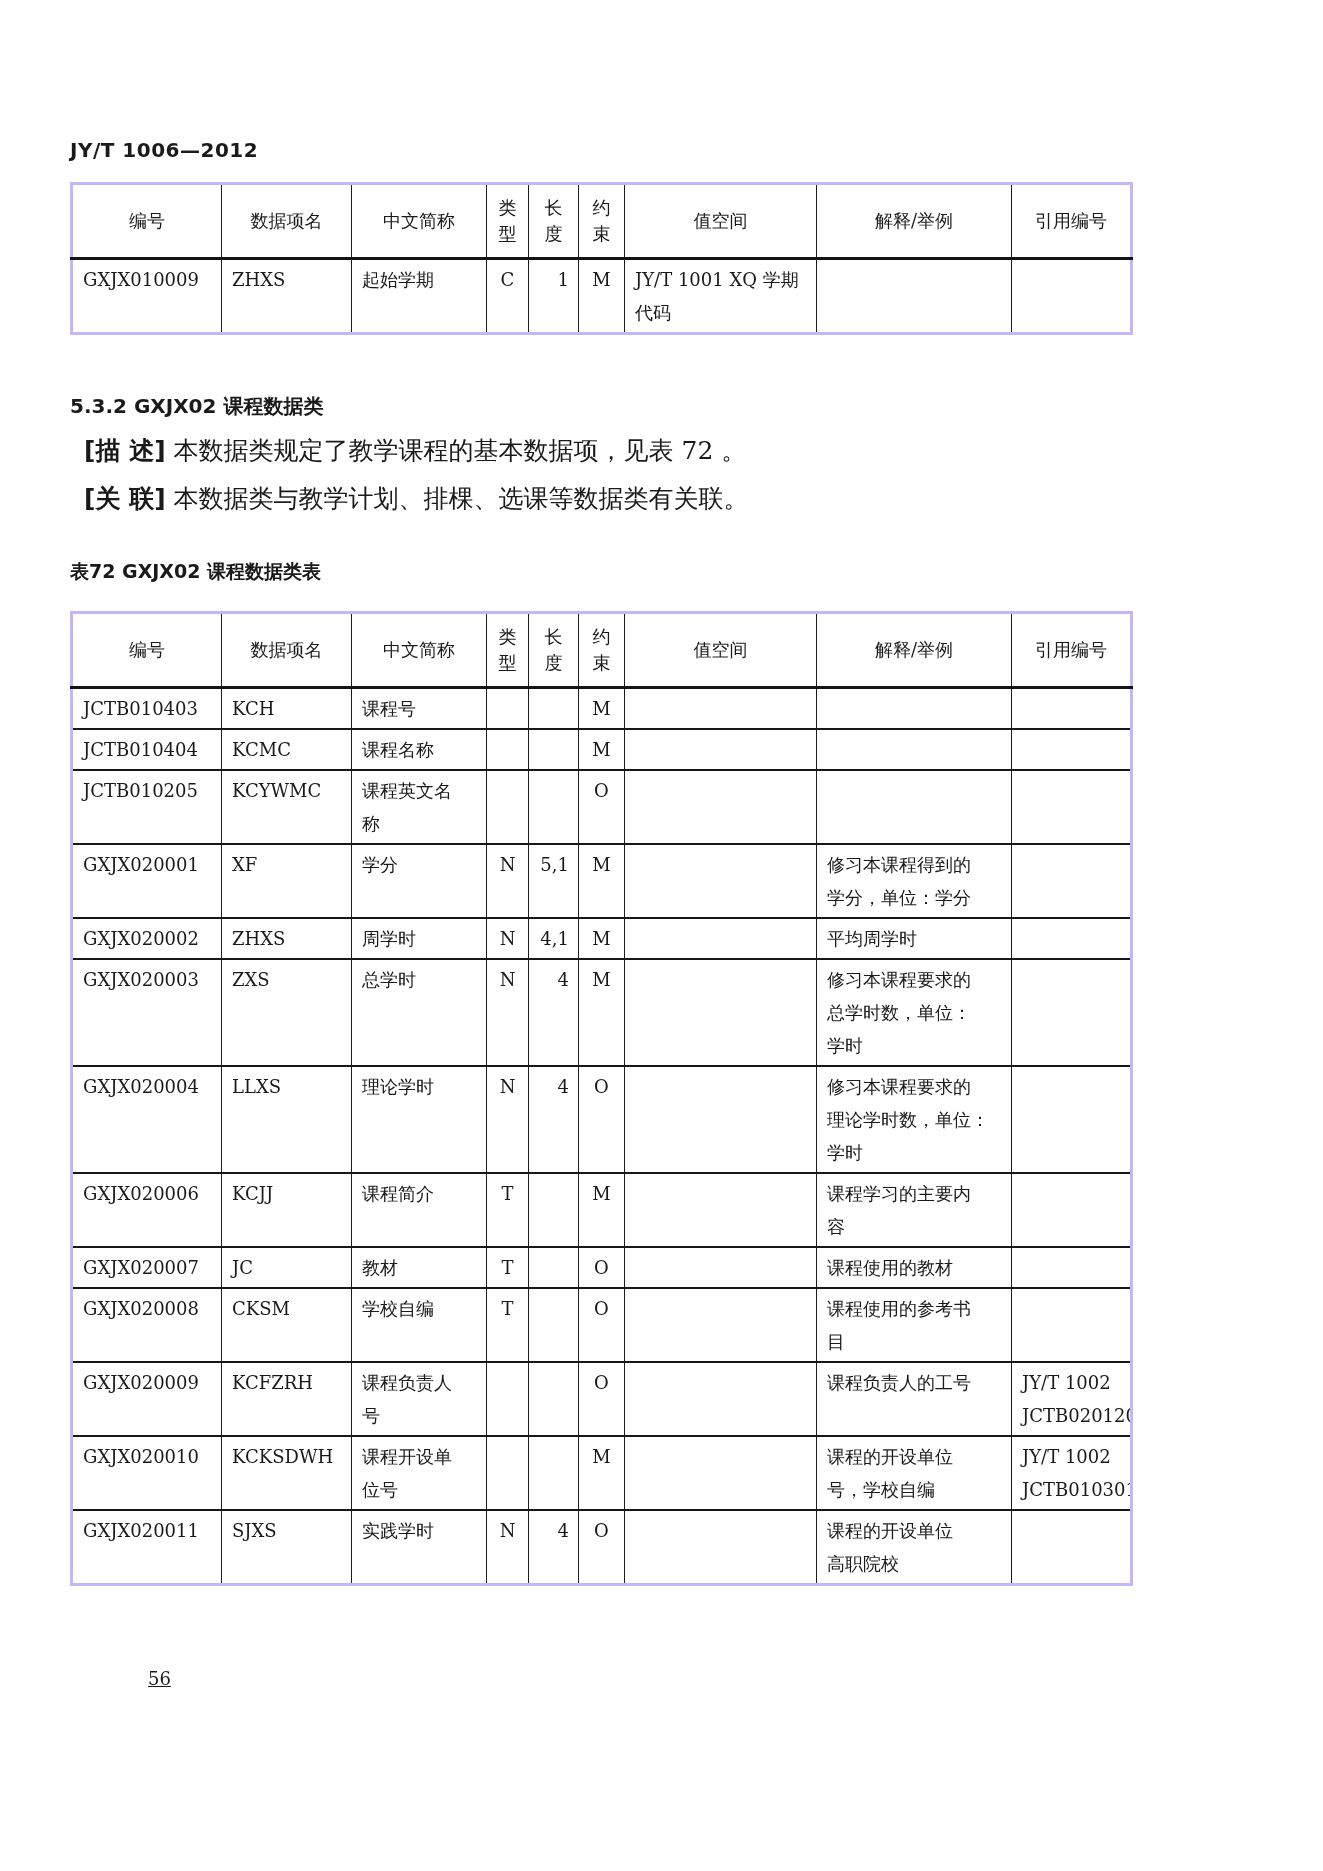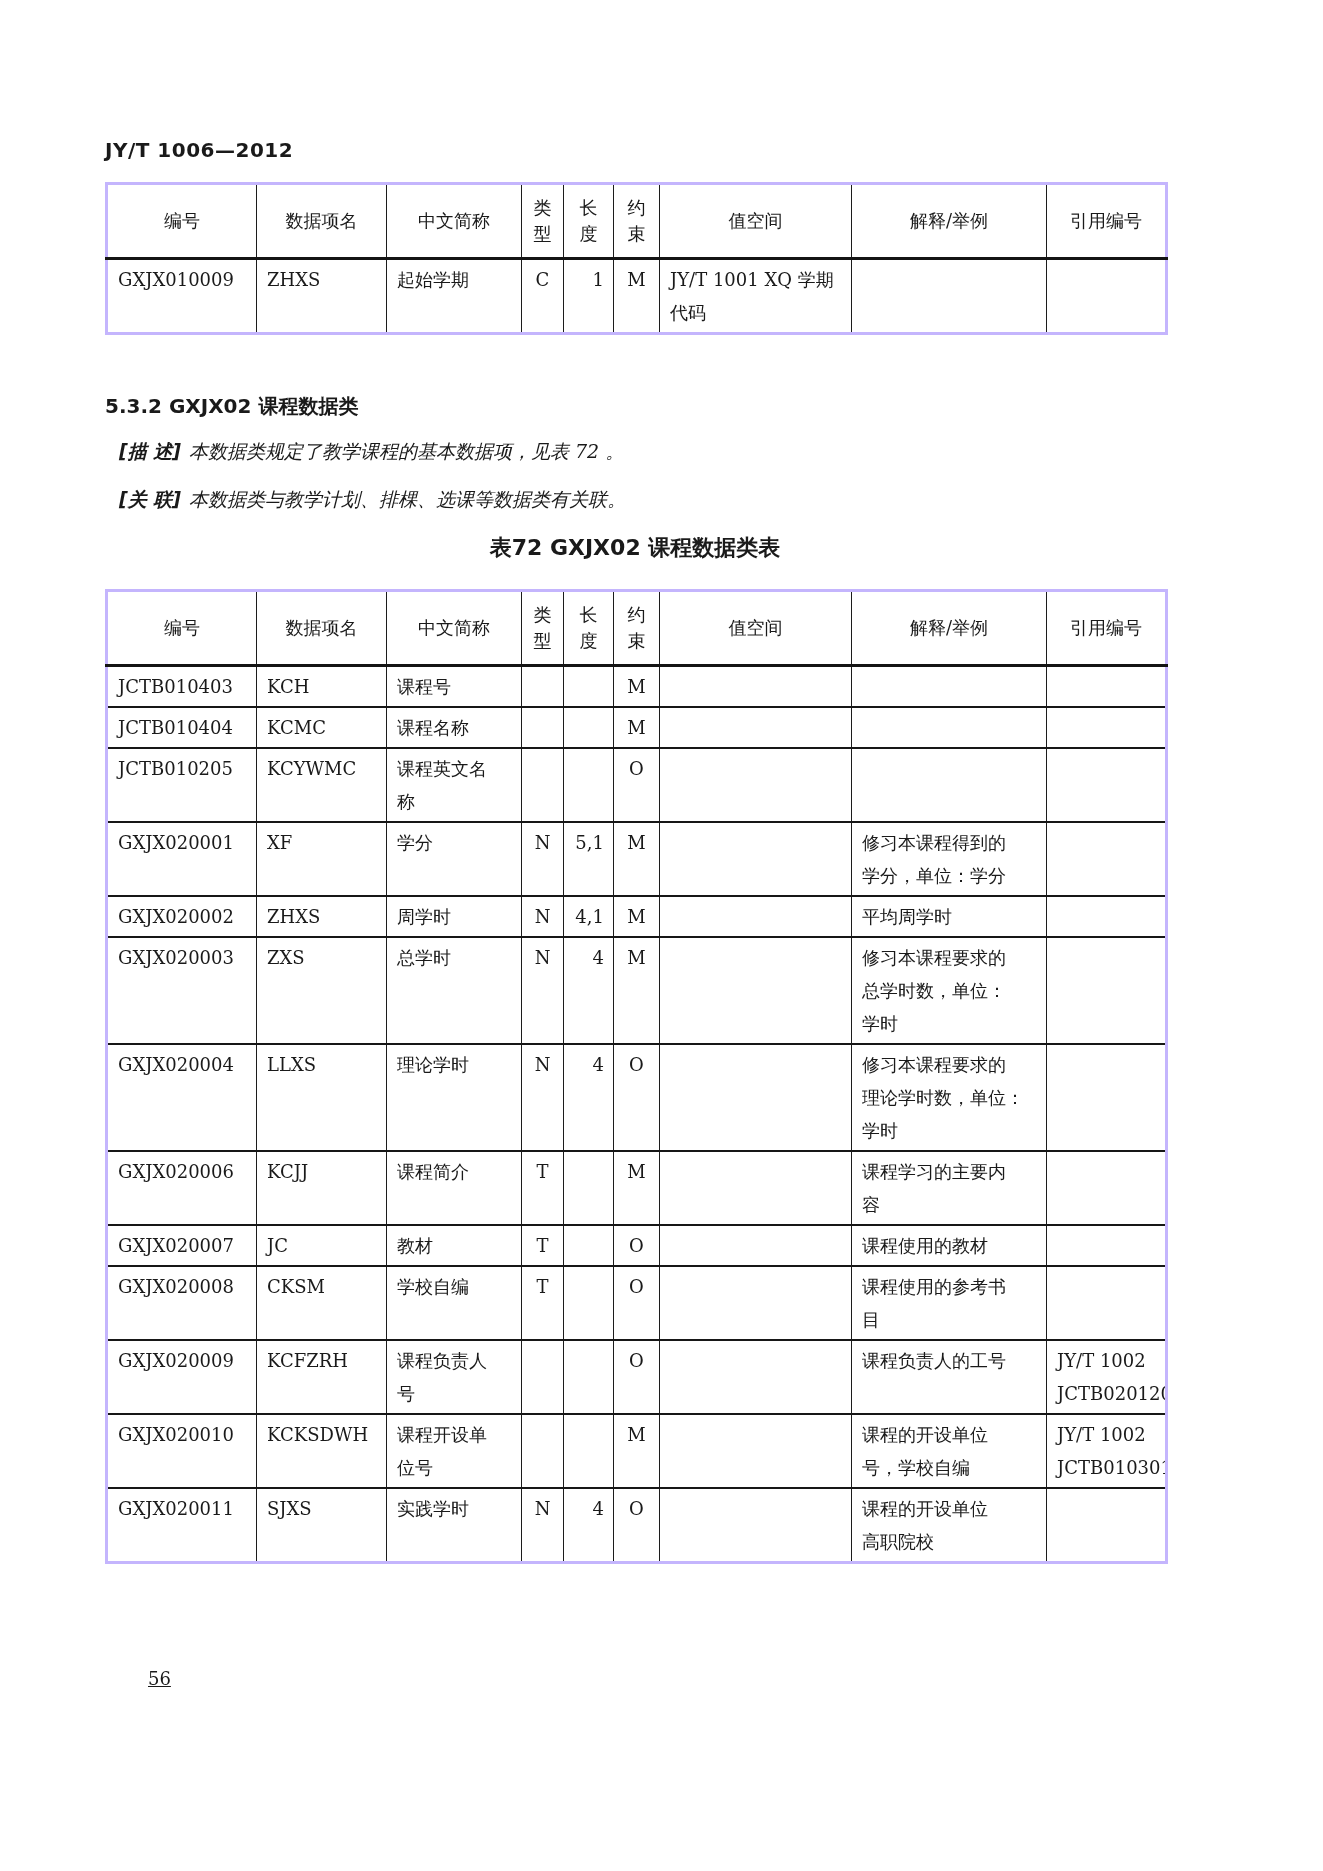--- a/index.html
+++ b/index.html
@@ -9,21 +9,21 @@
     color: #1a1a1a;
   }
   body {
     width: 1323px;
     height: 1871px;
     position: relative;
     overflow: hidden;
     font-family: "DejaVu Serif", serif;
   }
   .page {
-    padding: 138px 158px 0 105px;
+    padding: 138px 158px 0 70px;
   }
   .doc-code {
     font-family: "DejaVu Sans", "Liberation Sans", sans-serif;
     font-weight: 600;
     font-size: 20px;
     line-height: 24px;
     letter-spacing: 0.5px;
     margin-bottom: 20px;
   }
   table.data-table {
@@ -67,36 +67,35 @@
   table.data-table td.c4 { text-align: right; padding-right: 9px; padding-left: 2px; }
   .section-heading {
     font-family: "DejaVu Sans", "Liberation Sans", sans-serif;
     font-weight: bold;
     font-size: 20px;
     line-height: 26px;
     margin: 58px 0 0 0;
   }
   .para {
     margin: 16px 0 0 14px;
-    font-size: 19px;
+    font-size: 25px;
     line-height: 32px;
-    font-style: italic;
   }
   .para .bracket-label {
     font-family: "DejaVu Sans", "Liberation Sans", sans-serif;
     font-weight: bold;
     margin-right: 8px;
   }
   .table-title {
     font-family: "DejaVu Sans", "Liberation Sans", sans-serif;
     font-weight: bold;
-    font-size: 22px;
-    text-align: center;
+    font-size: 19px;
+    text-align: left;
     width: 1060px;
-    margin-top: 18px;
+    margin-top: 44px;
   }
   .table-gap { height: 26px; }
   .page-number {
     position: absolute;
     left: 148px;
     top: 1668px;
     font-size: 18px;
     text-decoration: underline;
   }
 </style>

